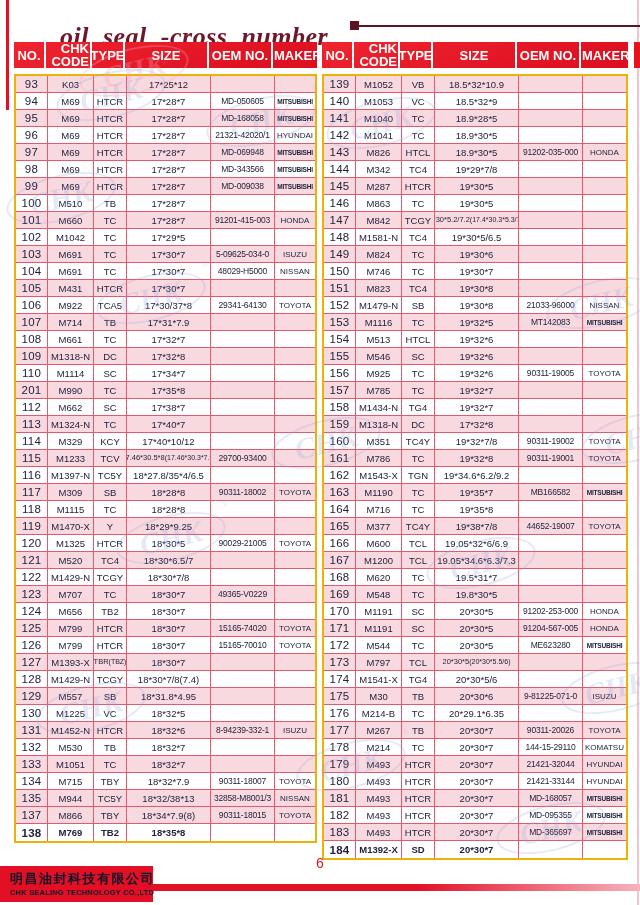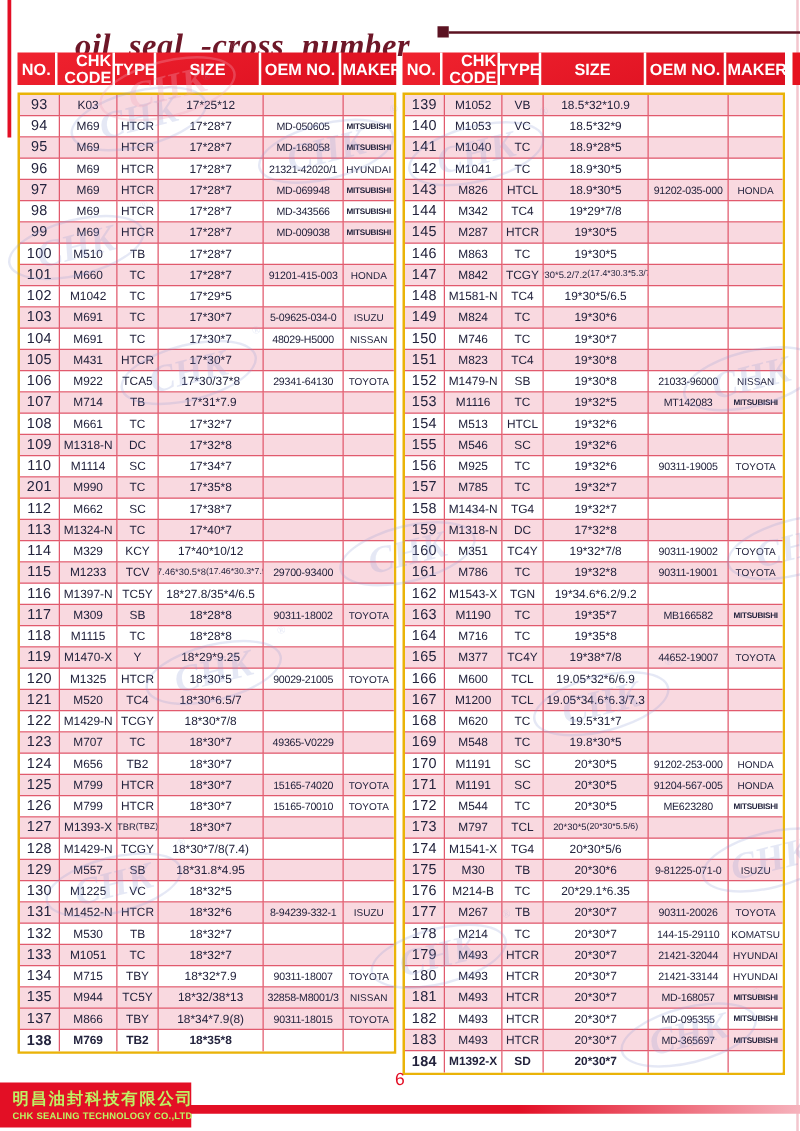--- a/index.html
+++ b/index.html
@@ -40,21 +40,21 @@
 
   
   .wm-layer { position:absolute; inset:0; pointer-events:none; z-index:5; }
   .wm { position:absolute; width:112px; height:46px; border:2px solid currentColor; border-radius:50%; color:#8e9cd6; opacity:.22; display:flex; align-items:center; justify-content:center; font-family:"Liberation Serif", serif; font-style:italic; font-weight:bold; font-size:30px; transform:rotate(-14deg); }
   .wm .reg { font-size:9px; position:absolute; right:-10px; top:-4px; font-style:normal; font-weight:normal; }
   .wm.pinkish { color:#f0a8bc; opacity:.30; }
 
   
   .page-number { position:absolute; left:300px; top:855px; width:40px; text-align:center; color:#e30f25; font-size:14px; }
   .footer-bar { position:absolute; left:140px; top:884px; width:500px; height:7px; background:linear-gradient(to right,#e30f25 0%,#e30f25 55%,#f6b3bd 100%); }
-  .footer-block { position:absolute; left:0; top:866px; width:153px; height:36px; background:#e30f25; color:#bef264; padding:4px 6px 0 10px; z-index:6; }
+  .footer-block { position:absolute; left:0; top:866px; width:153px; height:36px; background:#e30f25; color:#0f172a; padding:4px 6px 0 10px; z-index:6; }
   .footer-cn { font-size:13px; font-weight:bold; letter-spacing:1.5px; white-space:nowrap; }
   .footer-en { font-size:7.5px; font-weight:bold; letter-spacing:.2px; white-space:nowrap; }
 </style>
 </head>
 <body>
 
 <div class="page">
   <div class="edge-stripe"></div>
   <div class="right-edge-line"></div>
   <div class="right-header-sliver"></div>

